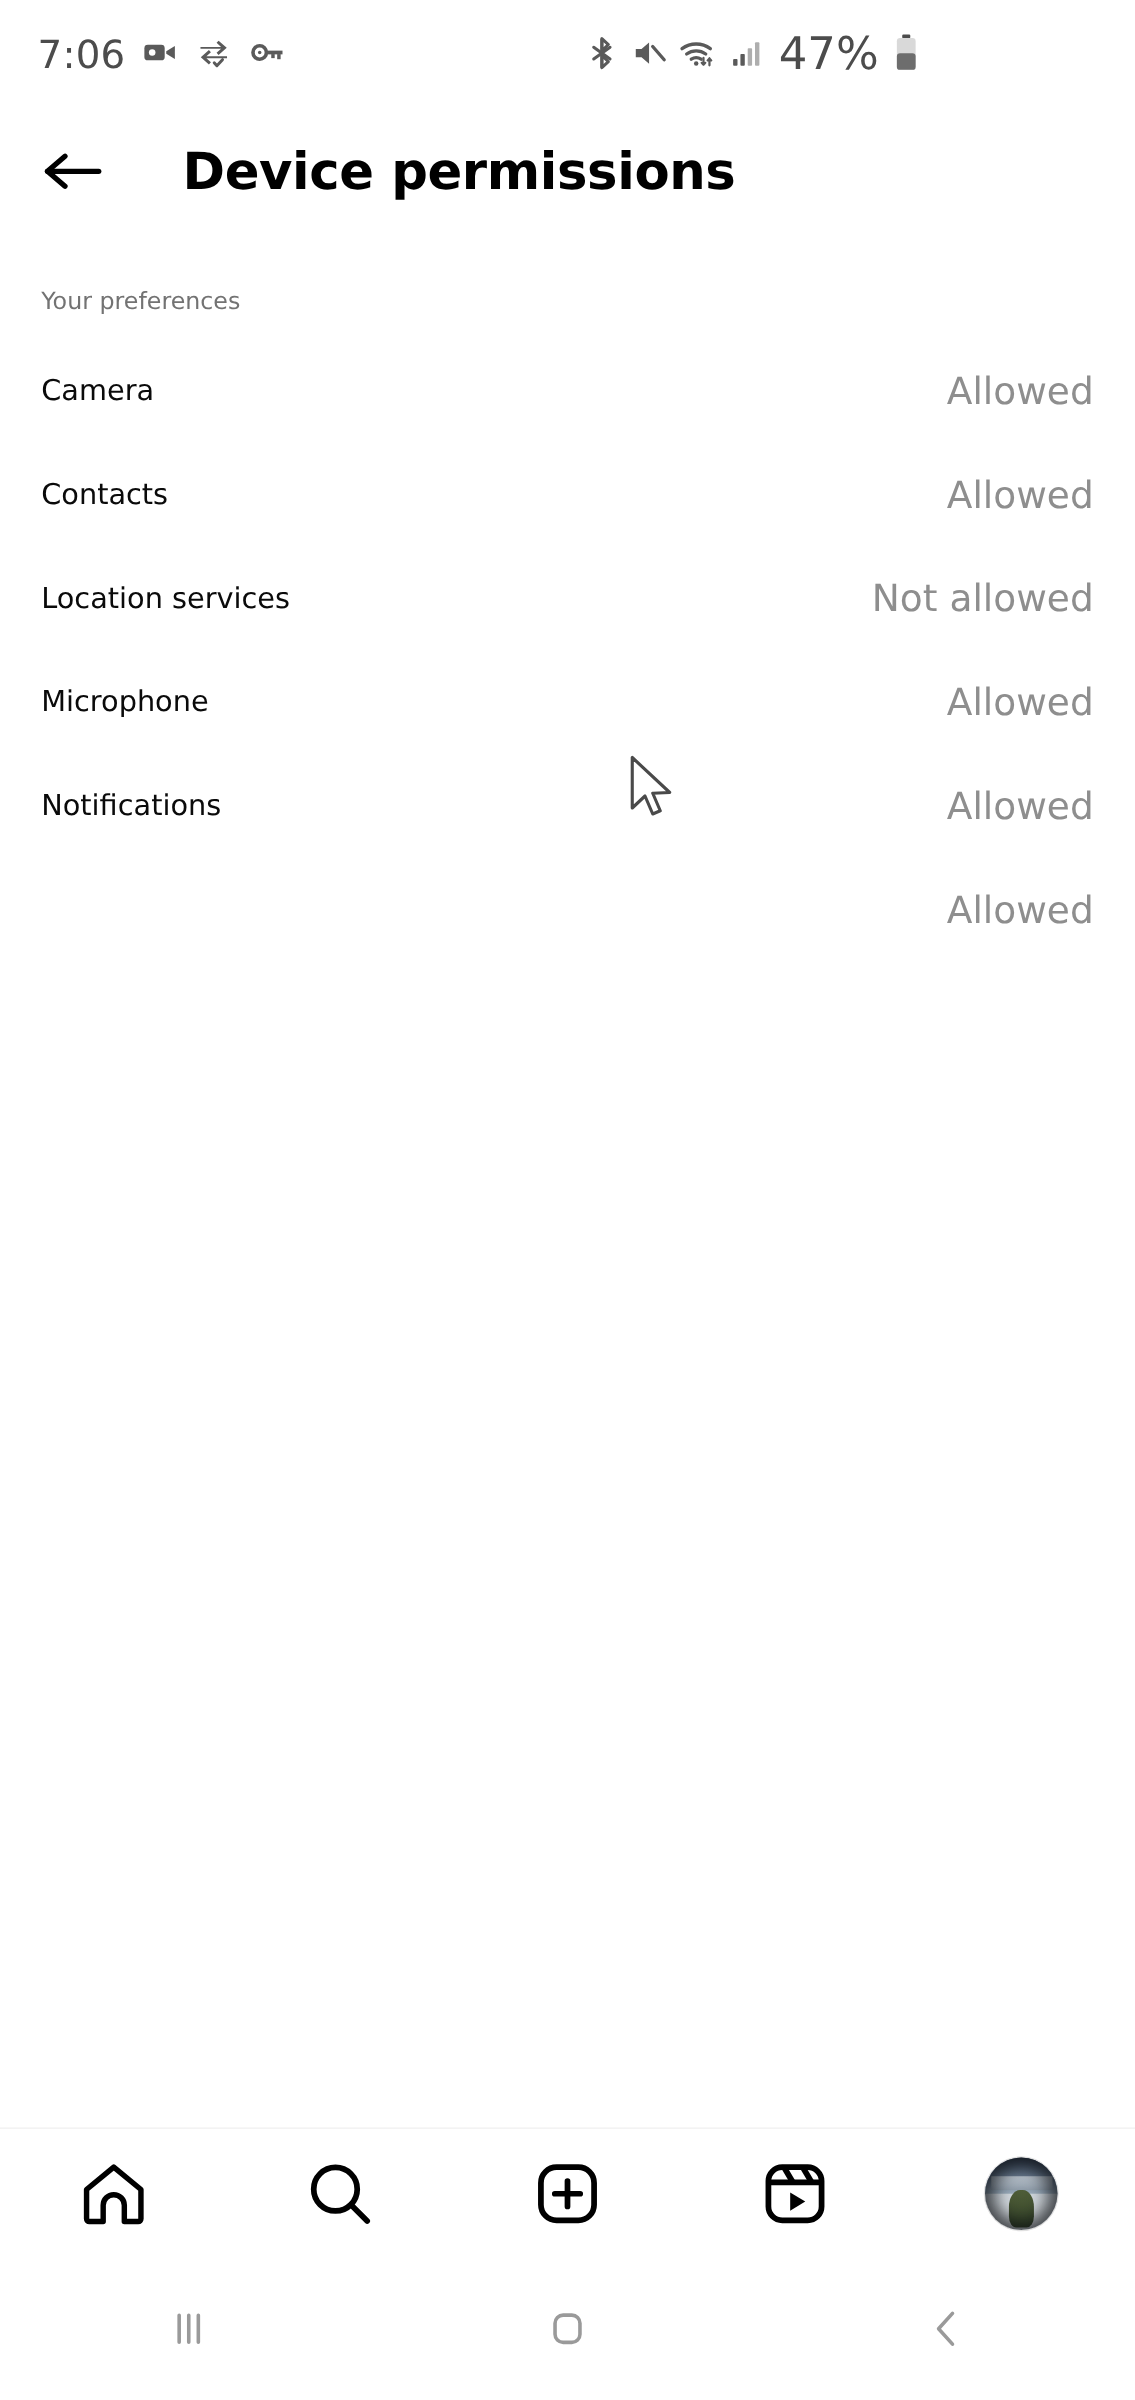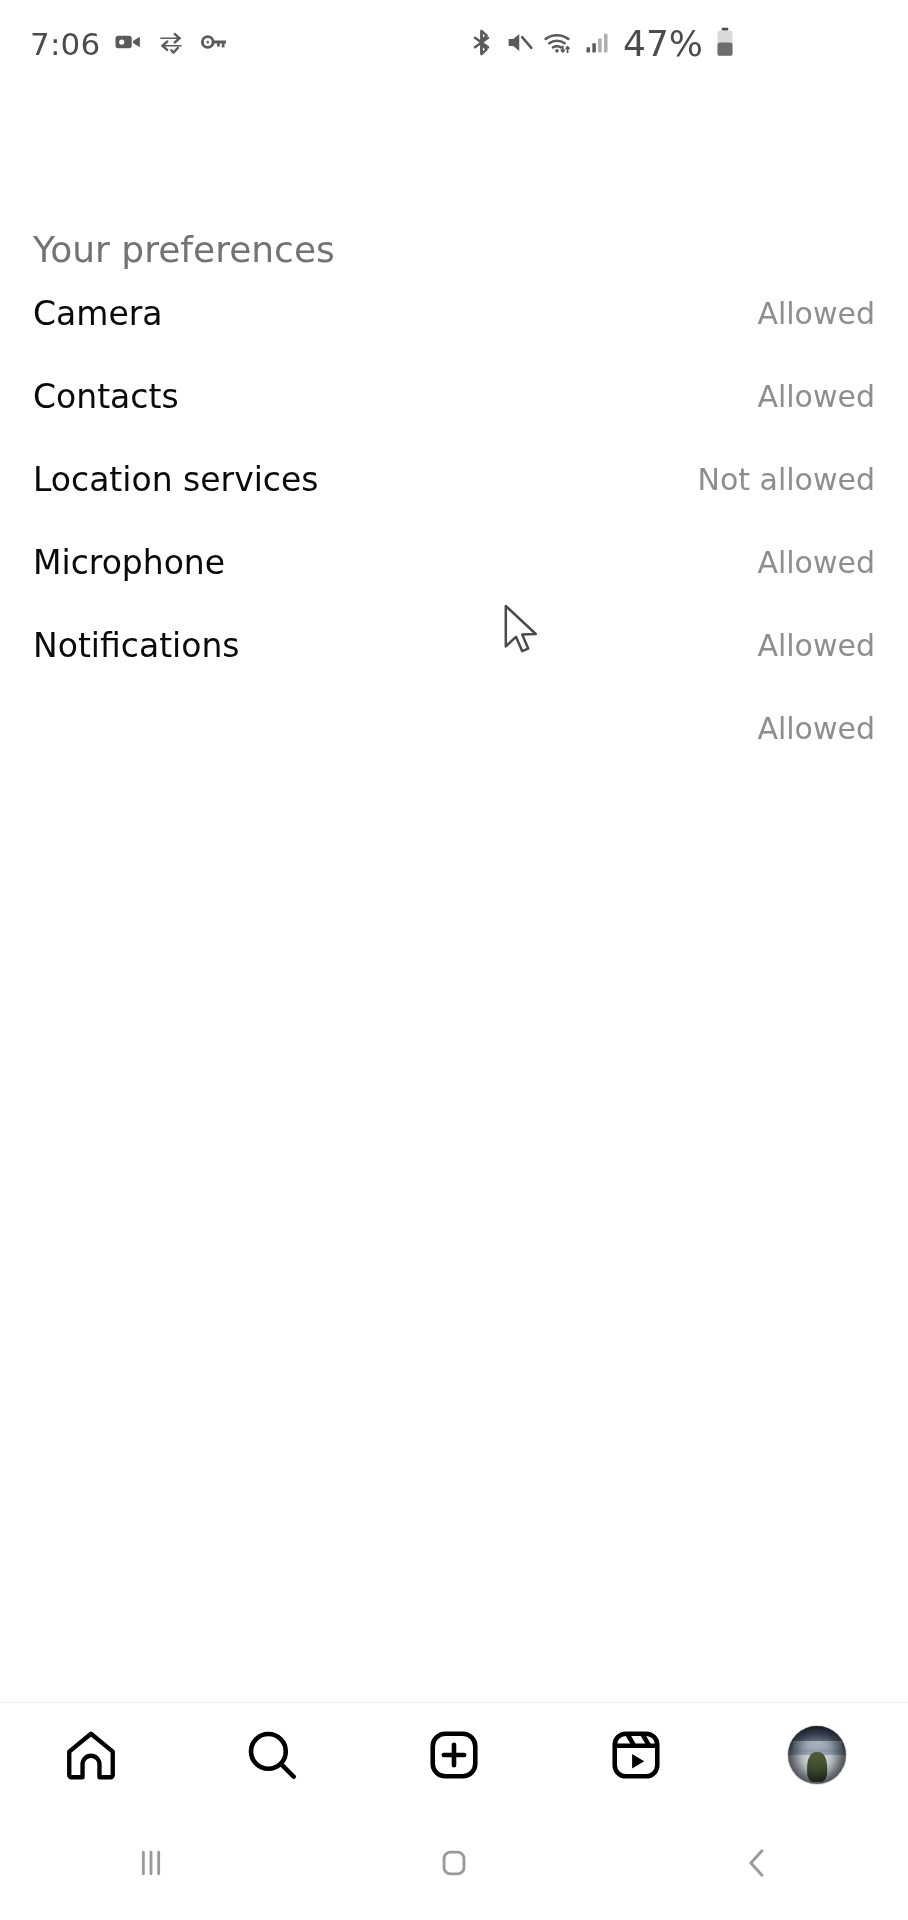--- a/index.html
+++ b/index.html
@@ -90,41 +90,41 @@
   #content {
     position: absolute;
     top: 186px; left: 0;
     width: 908px;
     bottom: 218px;
   }
   #section-header {
     position: absolute;
     top: 46px;
     left: 33px;
-    font-size: 36px;
+    font-size: 19px;
     color: #737373;
     line-height: 1;
   }
   #permission-list {
     position: absolute;
     top: 86px;
     left: 0;
     width: 908px;
   }
   .perm-row {
     position: relative;
     height: 83px;
     display: flex;
     align-items: center;
     padding: 0 33px;
     box-sizing: border-box;
     cursor: pointer;
   }
   .perm-label {
-    font-size: 33px;
+    font-size: 23px;
     color: #0a0a0a;
     line-height: 1;
   }
   .perm-grow { flex: 1; }
   .perm-value {
     font-size: 30px;
     color: #8e8e8e;
     line-height: 1;
     white-space: nowrap;
   }
@@ -293,20 +293,29 @@
       <span class="sicon">
         <svg width="22" height="30" viewBox="0 0 16 26">
           <rect x="5.2" y="0.6" width="5.6" height="2.6" rx="0.8" fill="#4c4c4c"></rect>
           <rect x="1.5" y="3.0" width="13" height="22" rx="2.2" fill="#d9d9d9"></rect>
           <rect x="1.5" y="13.5" width="13" height="11.5" rx="2.2" fill="#6d6d6d"></rect>
         </svg>
       </span>
     </div>
   </div>
 
+  <div id="header">
+    <div id="back-button">
+      <svg width="50" height="40" viewBox="0 0 50 40">
+        <path d="M46 20H5" stroke="#000000" stroke-width="4.2" stroke-linecap="round"></path>
+        <path d="M19 8L5 20l14 12" stroke="#000000" stroke-width="4.2" fill="none" stroke-linecap="round" stroke-linejoin="round"></path>
+      </svg>
+    </div>
+    <div id="header-title">Device permissions</div>
+  </div>
 
   <div id="content">
     <div id="section-header">Your preferences</div>
 
     <div id="permission-list">
 
       <div class="perm-row">
         <span class="perm-label">Camera</span>
         <span class="perm-grow"></span>
         <span class="perm-value">Allowed</span>

